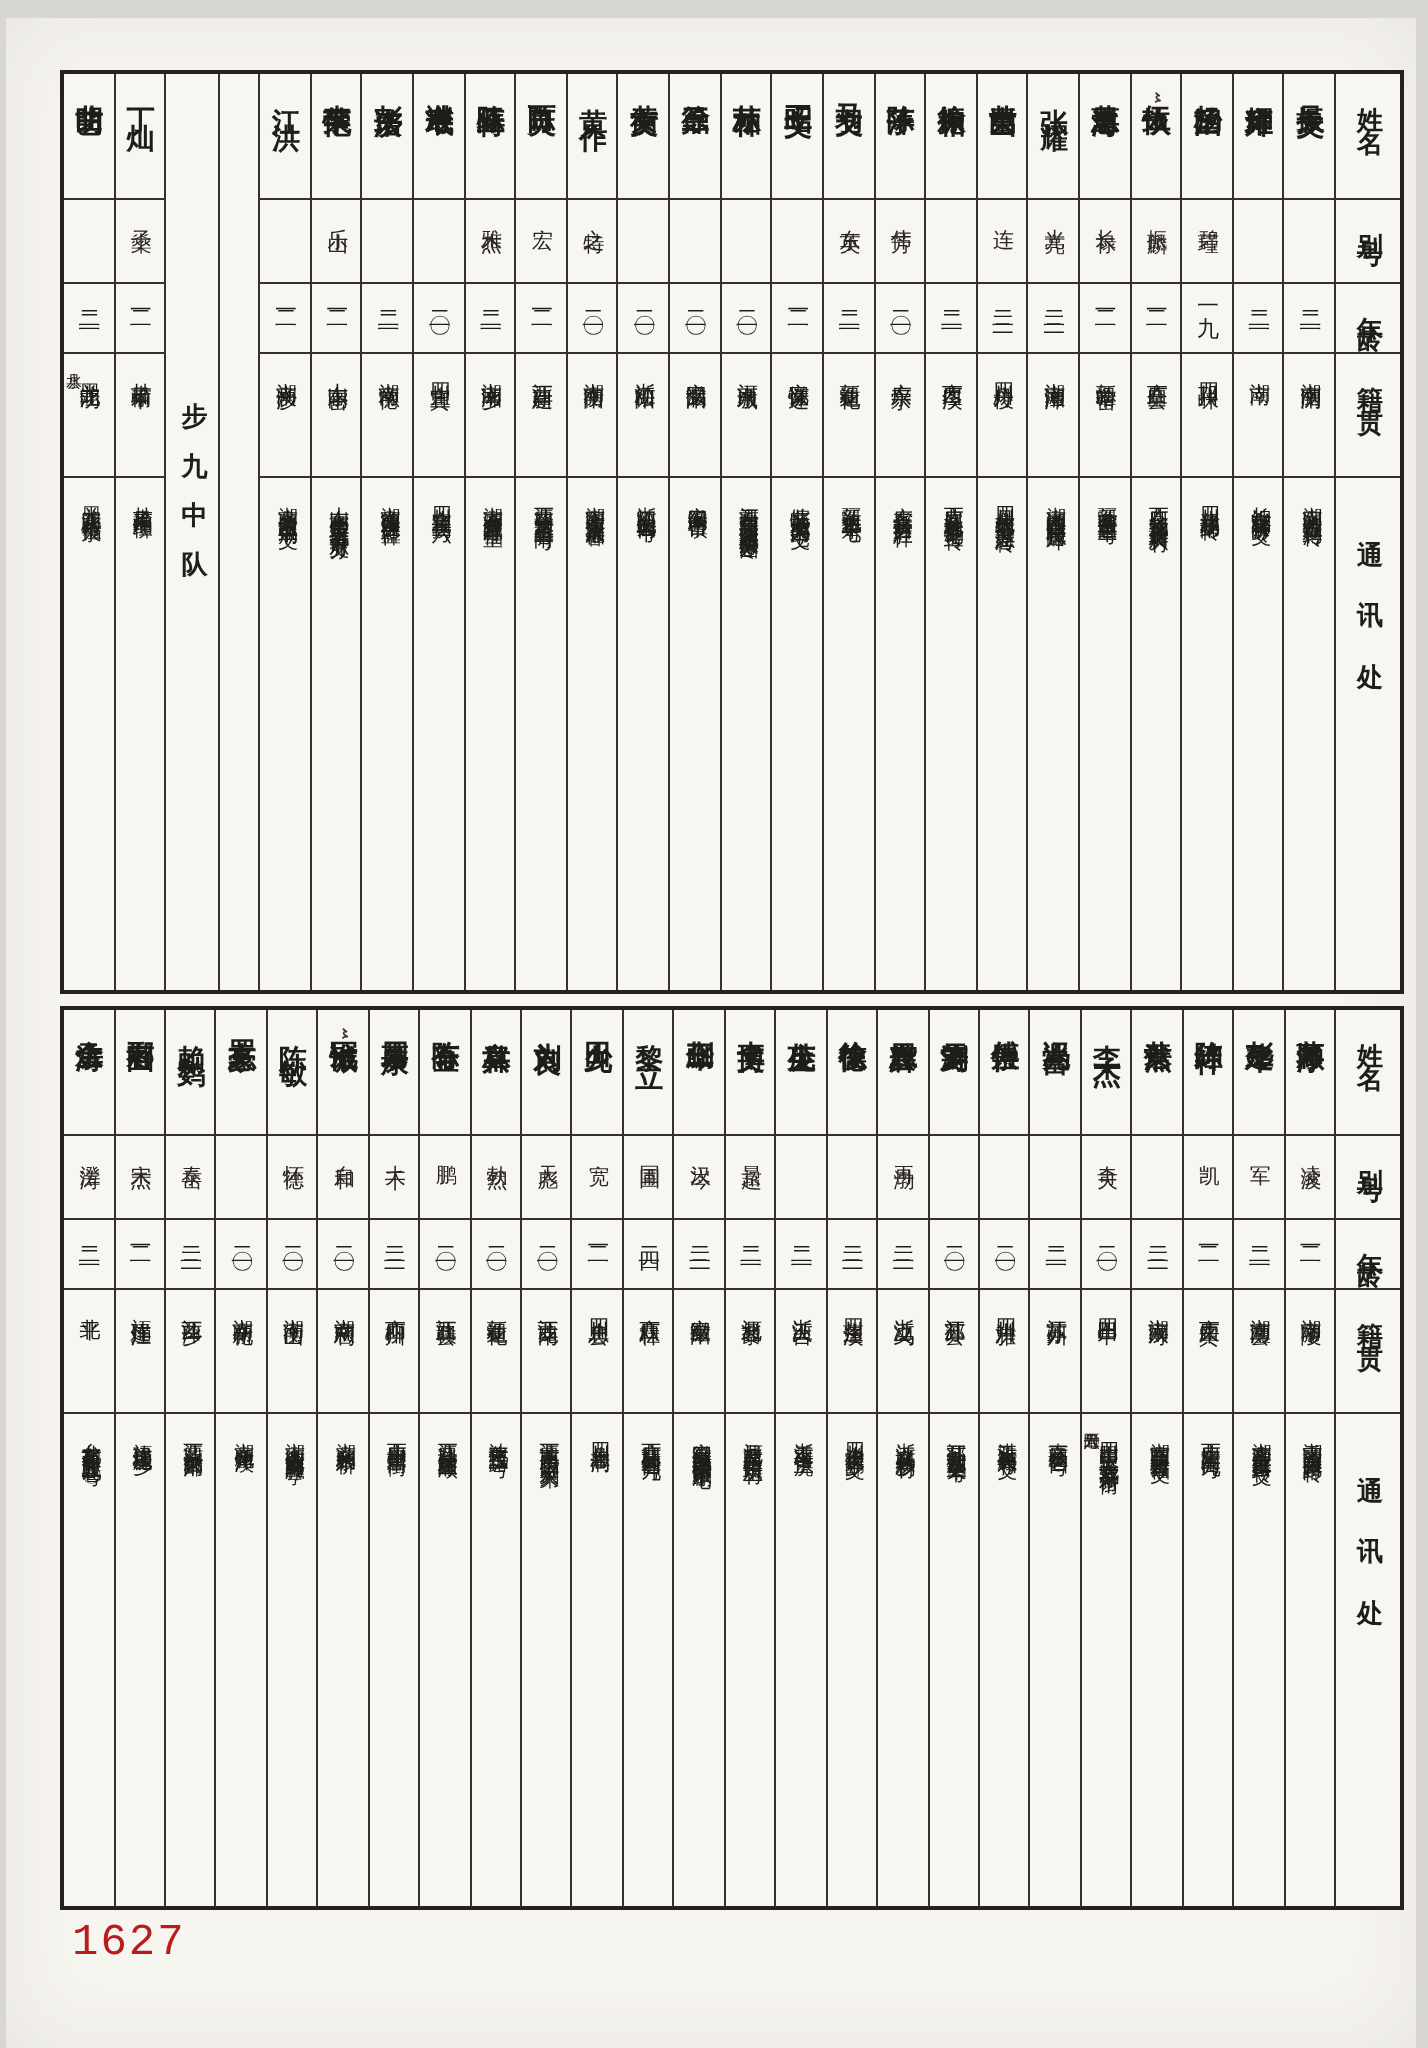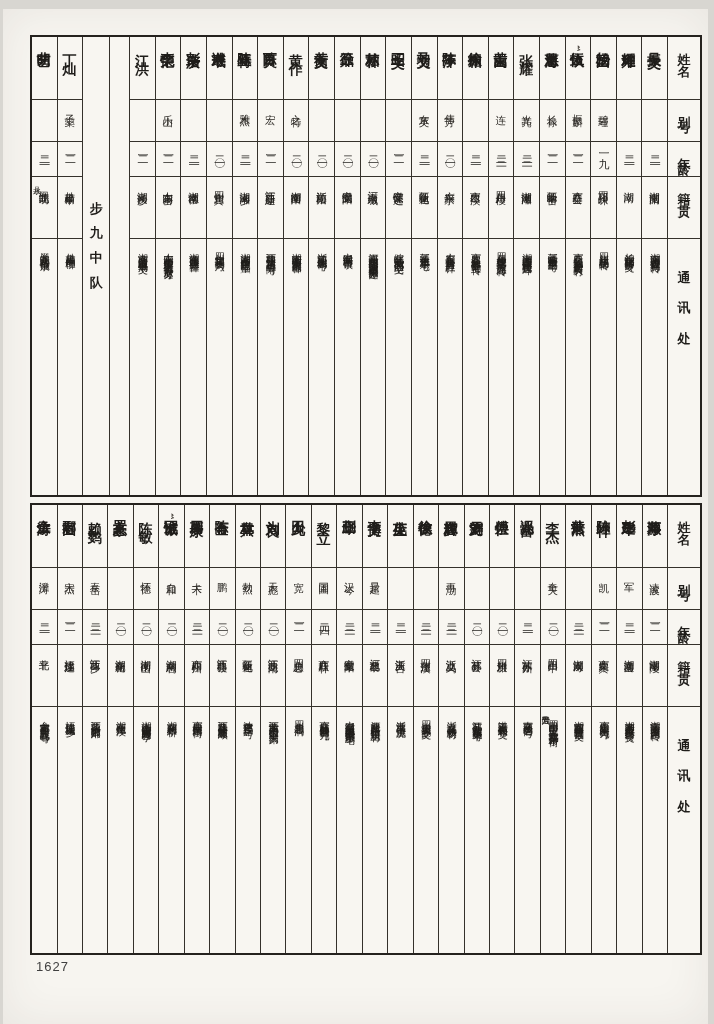--- a/index.html
+++ b/index.html
@@ -91,24 +91,24 @@
     writing-mode:vertical-rl;
     text-orientation:upright;
     font-size:8px;
     line-height:1.0;
     letter-spacing:0;
     color:#2a2723;
   }
   .page-number {
     position:absolute;
     left:33px; top:950px;
-    font-size:13px;
+    font-size:22px;
     letter-spacing:1px;
-    color:#404040;
-    font-family:Liberation Sans, sans-serif;
+    color:#b91c1c;
+    font-family:Liberation Mono, monospace;
   }
 </style>
 </head>
 <body>
 
 <div class="page">
   <section id="table-top" class="table">
       <div class="col hdr">
         <div class="cell r-name">
           <span class="vtext t-hdr sp-1">姓名</span>

